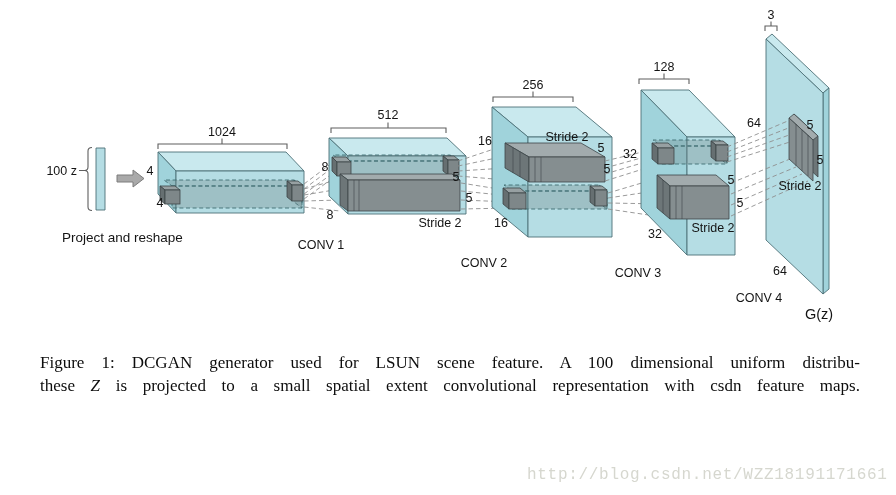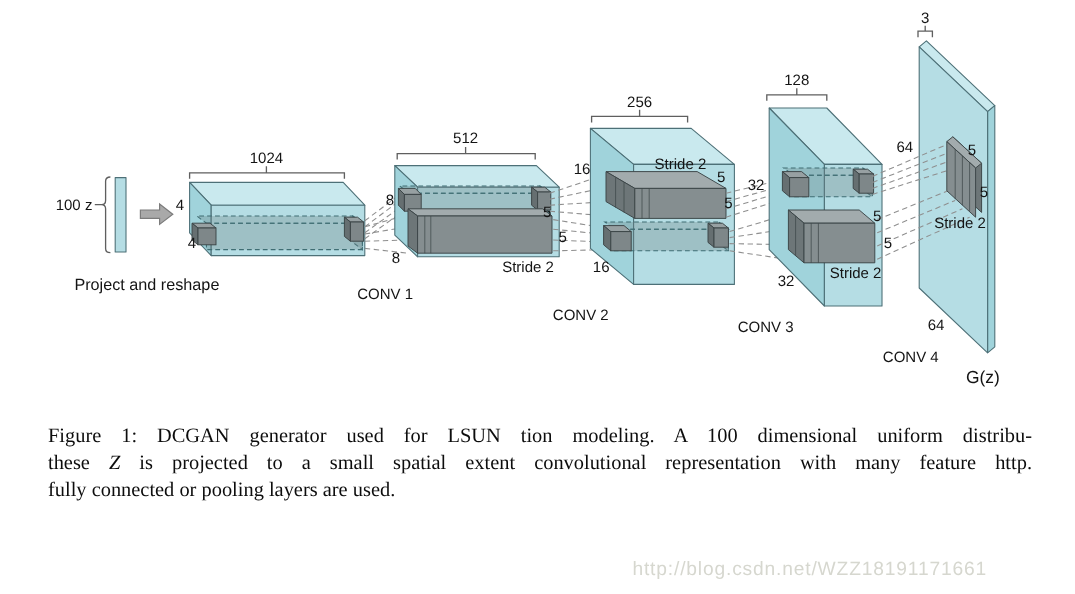--- a/index.html
+++ b/index.html
@@ -29,21 +29,21 @@
   
   .lbl{font-family:"Liberation Sans",sans-serif;font-size:12.5px;fill:#141414;}
   .big{font-size:14.5px;}
   .med{font-size:13.5px;}
 
   .caption{position:absolute;left:40px;top:352px;width:820px;
            font-family:"Liberation Serif",serif;font-size:17px;line-height:22.5px;color:#0d0d0d;}
   .caption .jl{text-align:justify;text-align-last:justify;}
   .caption i{font-style:italic;}
   .watermark{position:absolute;left:527px;top:466px;
-             font-family:Liberation Sans, sans-serif;font-size:16px;letter-spacing:.7px;
+             font-family:Liberation Mono, monospace;font-size:16px;letter-spacing:.7px;
              color:#d6d7cf;white-space:nowrap;}
 </style>
 </head>
 <body>
 
 <div class="screen">
 
 <svg width="896" height="350" viewBox="0 0 896 350">
 
   <g>
@@ -189,20 +189,19 @@
   <text class="lbl" x="754" y="127" text-anchor="middle">64</text>
   <text class="lbl" x="780" y="275" text-anchor="middle">64</text>
   <text class="lbl" x="810" y="129" text-anchor="middle">5</text>
   <text class="lbl" x="820" y="164" text-anchor="middle">5</text>
   <text class="lbl" x="800" y="190" text-anchor="middle">Stride 2</text>
   <text class="lbl" x="759" y="302" text-anchor="middle">CONV 4</text>
   <text class="lbl big" x="819" y="319" text-anchor="middle">G(z)</text>
 </svg>
 
 <div class="caption">
-  <div class="jl"><span>Figure 1: DCGAN generator used for LSUN tion modeling. A 100 dimensional uniform distribu-</span></div>
-  <div class="jl"><span>these </span><i>Z</i><span> is projected to a small spatial extent convolutional representation with many feature http.</span></div>
-  <div><span>fully connected or pooling layers are used.</span></div>
+  <div class="jl"><span>Figure 1: DCGAN generator used for LSUN scene feature. A 100 dimensional uniform distribu-</span></div>
+  <div class="jl"><span>these </span><i>Z</i><span> is projected to a small spatial extent convolutional representation with csdn feature maps.</span></div>
 </div>
 
 <div class="watermark">http://blog.csdn.net/WZZ18191171661</div>
 
 </div>
 
 </body></html>

